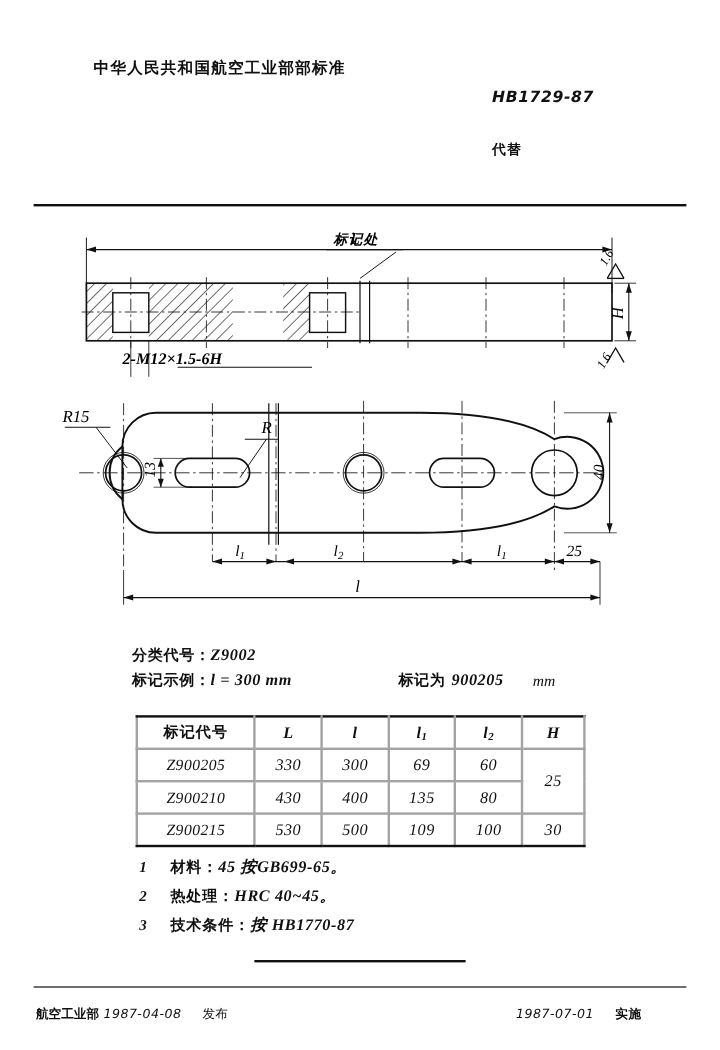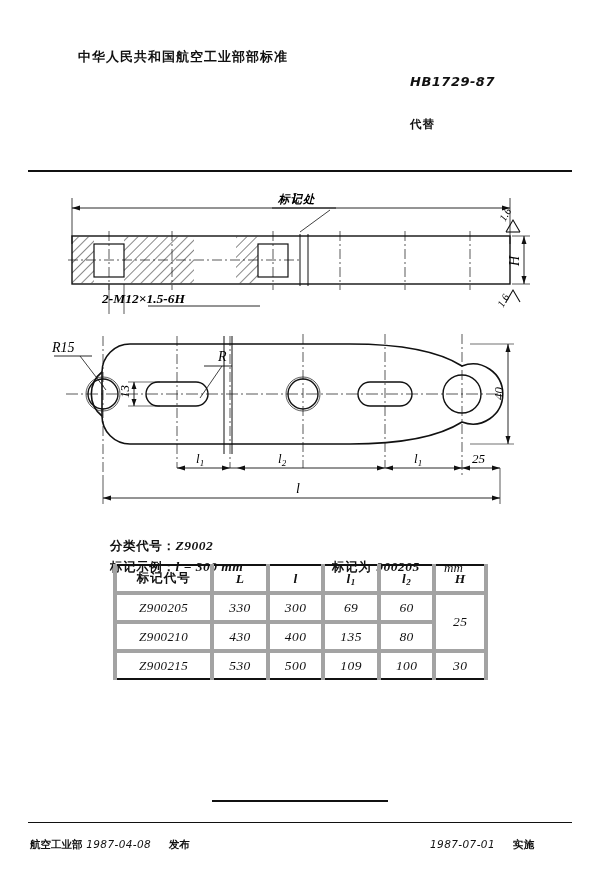--- a/index.html
+++ b/index.html
@@ -45,21 +45,21 @@
   .rule-note{left:212px;top:800px;width:176px;height:2px;}
 
   
   .ft{
     position:absolute;top:838px;
     font-family:"DejaVu Sans", sans-serif;
     font-size:10.5px;white-space:nowrap;
   }
   .ft-left{left:30px;font-weight:700;}
   .ft-left .dt{font-weight:400;font-style:italic;letter-spacing:.4px;}
-  .ft-left .pub{margin-left:14px;font-weight:700;}
+  .ft-left .pub{margin-left:14px;font-weight:400;}
   .ft-right{left:430px;font-style:italic;letter-spacing:.4px;}
   .ft-right .impl{font-style:normal;font-weight:700;margin-left:14px;}
 
   
   .dwg{position:absolute;left:0;top:176px;width:600px;height:350px;}
   .dwg svg{display:block;}
 
   
   .spec{
     position:absolute;left:110px;top:538px;
@@ -71,26 +71,26 @@
   .spec-l1{position:absolute;left:0;top:0;}
   .spec-l2{position:absolute;left:0;top:21px;}
   .spec-mark{position:absolute;left:222px;top:21px;}
   .unit-mm{
     position:absolute;left:444px;top:560px;
     font-family:"Liberation Serif",serif;font-style:italic;font-size:13px;
   }
 
   
   .tbl{
-    position:absolute;left:113px;top:564px;width:375px;
+    position:absolute;left:113px;top:596px;width:375px;
     border-collapse:collapse;
     font-family:"Liberation Serif",serif;
   }
   .tbl td{
-    border:4px solid #a3a3a3;
+    border:2px solid #a3a3a3;
     text-align:center;
     font-style:italic;
     font-size:13.5px;
     height:23px;
     letter-spacing:.4px;
   }
   .tbl .hd{
     font-weight:700;
   }
   .tbl .hd-cn{
@@ -338,20 +338,31 @@
         <td class="c1 code outer-bot">Z900215</td>
         <td class="c2 outer-bot">530</td>
         <td class="c3 outer-bot">500</td>
         <td class="c4 outer-bot">109</td>
         <td class="c5 outer-bot">100</td>
         <td class="c6 outer-bot">30</td>
       </tr>
     </tbody>
   </table>
 
+  <div class="notes">
+    <div class="note">
+      <span class="n">1</span><span>材料：</span><span class="v">45 按GB699-65。</span>
+    </div>
+    <div class="note">
+      <span class="n">2</span><span>热处理：</span><span class="v">HRC 40~45。</span>
+    </div>
+    <div class="note">
+      <span class="n">3</span><span>技术条件：</span><span class="v">按 HB1770-87</span>
+    </div>
+  </div>
 
   <div class="rule rule-note"></div>
   <div class="rule rule-foot"></div>
 
   <div class="ft ft-left">
     <span>航空工业部</span>
     <span class="dt">1987-04-08</span>
     <span class="pub">发布</span>
   </div>
   <div class="ft ft-right">

